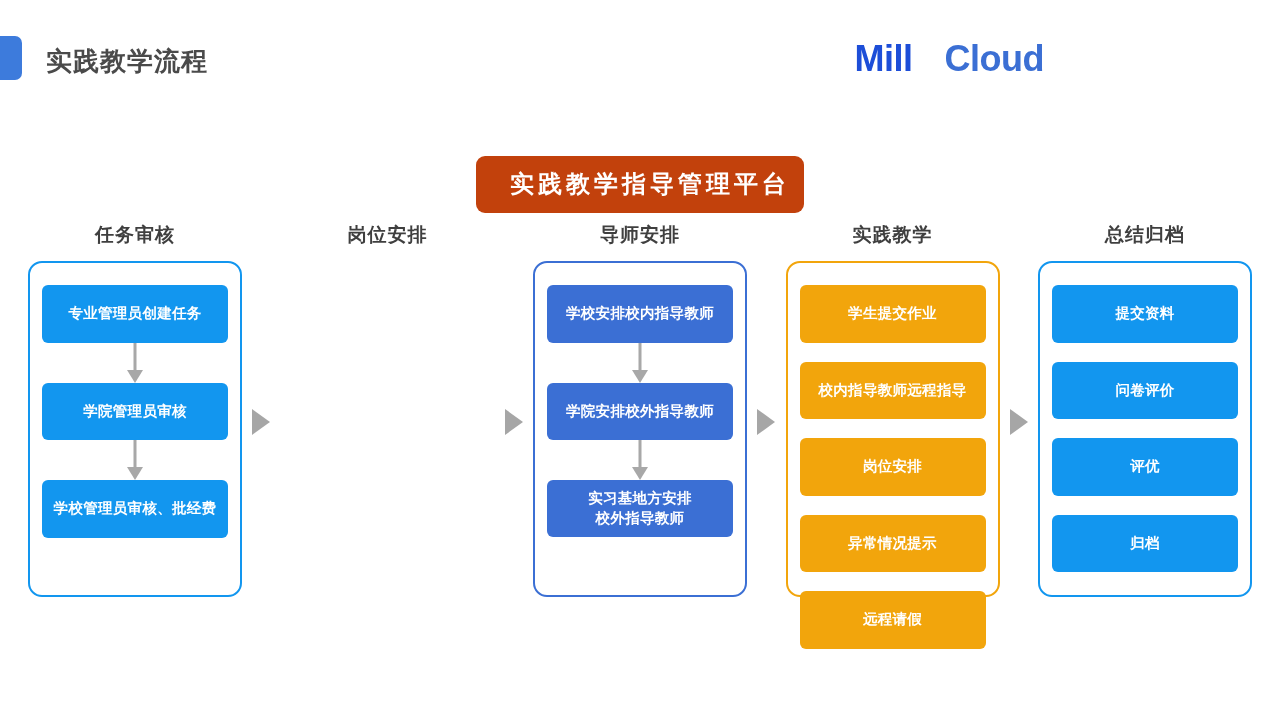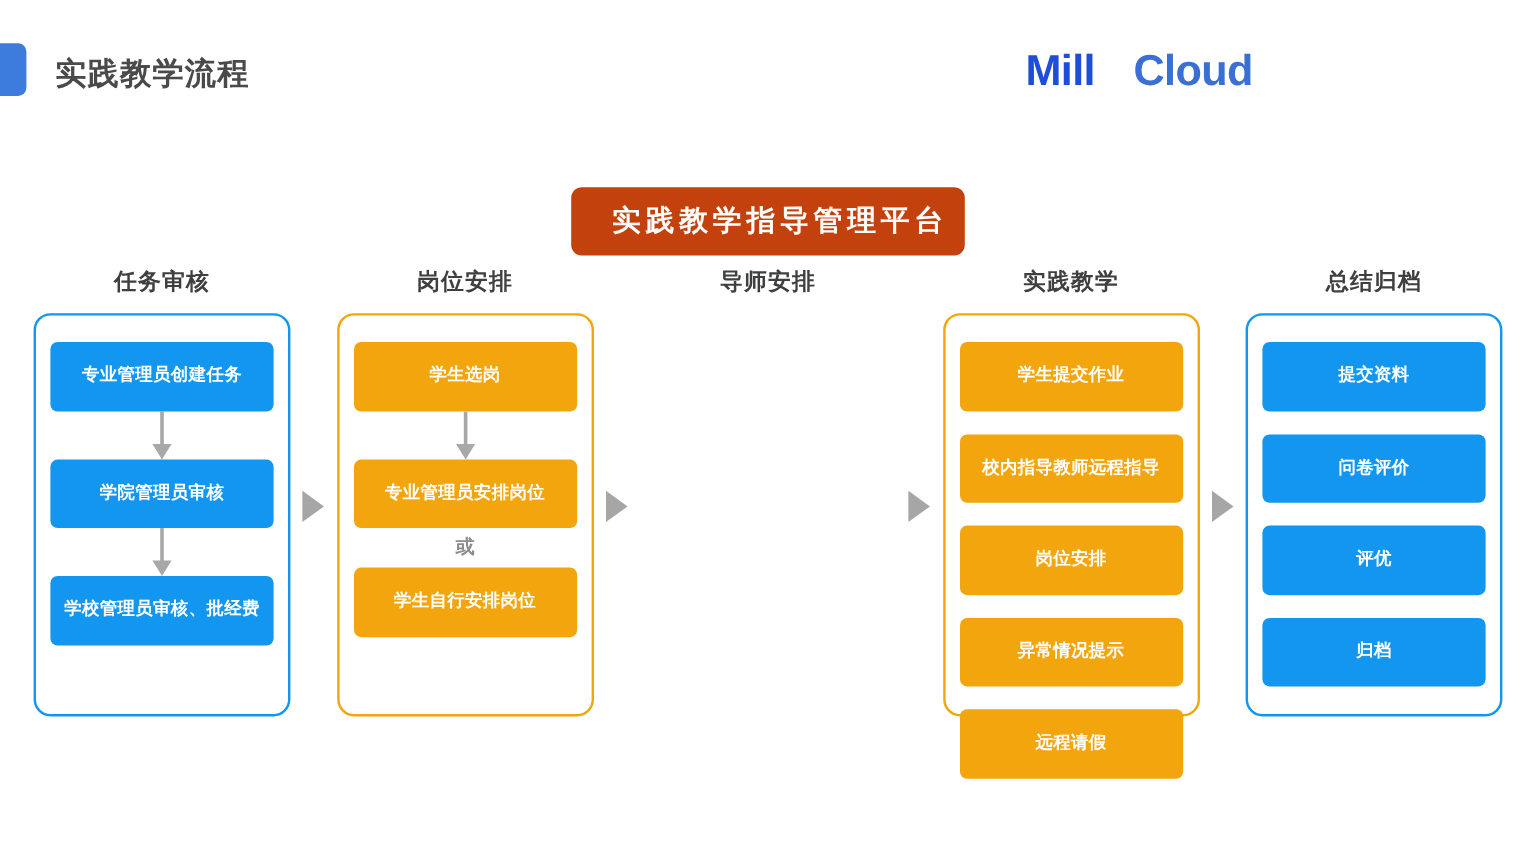--- a/index.html
+++ b/index.html
@@ -212,35 +212,35 @@
       <div class="node azure">学校管理员审核、批经费</div>
     </div>
   </div>
 
   <div class="h-arrow">
     <div class="h-arrow-tri"></div>
   </div>
 
   <div class="column">
     <div class="col-title">岗位安排</div>
-    <div class="col-card orange">
-      <div class="node orange">学生选岗</div>
-      <div class="v-arrow"></div>
-      <div class="node orange">专业管理员安排岗位</div>
-      <div class="or-sep">或</div>
-      <div class="node orange">学生自行安排岗位</div>
-    </div>
   </div>
 
   <div class="h-arrow">
     <div class="h-arrow-tri"></div>
   </div>
 
   <div class="column">
     <div class="col-title">导师安排</div>
+    <div class="col-card royal">
+      <div class="node royal">学校安排校内指导教师</div>
+      <div class="v-arrow"></div>
+      <div class="node royal">学院安排校外指导教师</div>
+      <div class="v-arrow"></div>
+      <div class="node royal two-line">实习基地方安排<br>校外指导教师</div>
+    </div>
   </div>
 
   <div class="h-arrow">
     <div class="h-arrow-tri"></div>
   </div>
 
   <div class="column">
     <div class="col-title">实践教学</div>
     <div class="col-card orange">
       <div class="node orange">学生提交作业</div>

